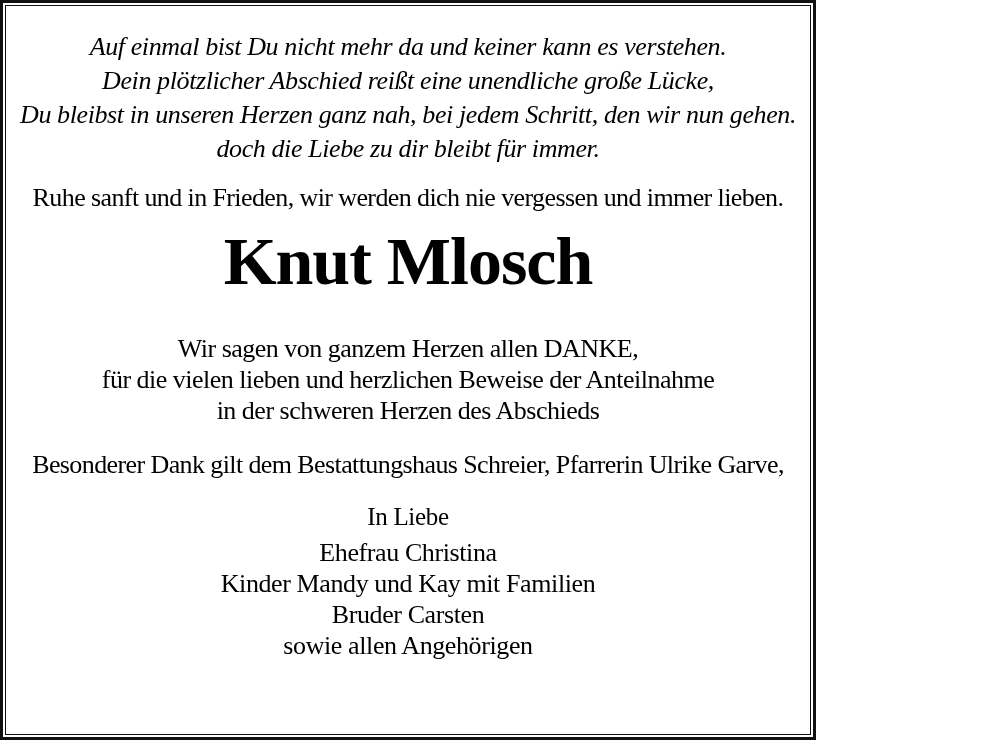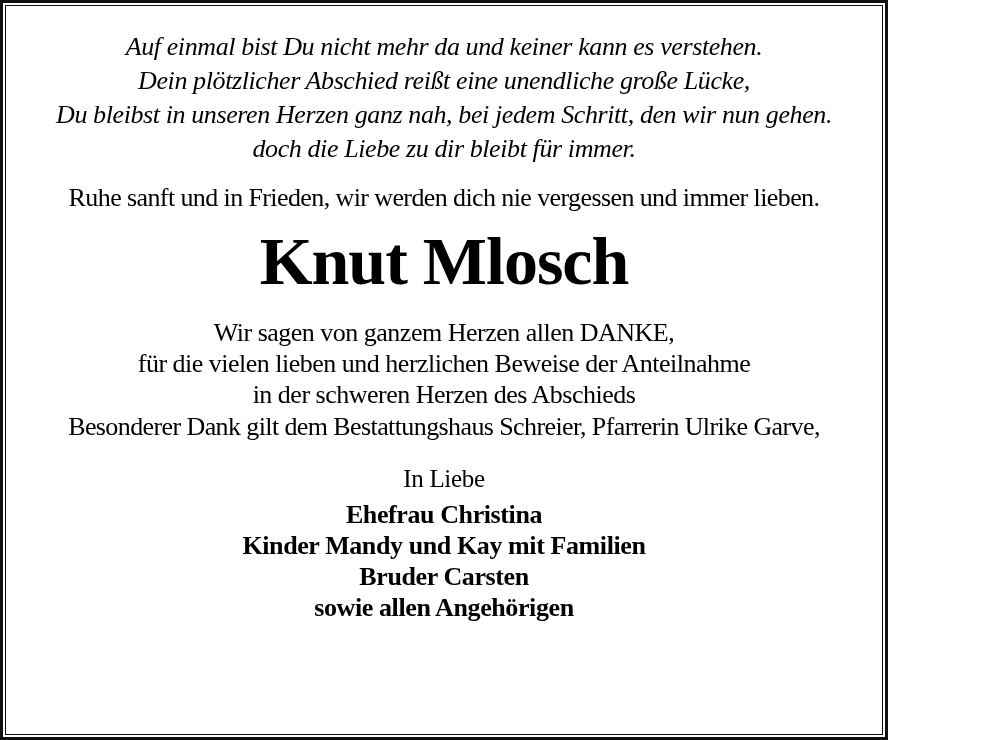--- a/index.html
+++ b/index.html
@@ -1,21 +1,21 @@
 <!DOCTYPE html>
 <html lang="de"><head>
 <meta charset="utf-8">
 <style>
   html, body {
     margin: 0;
     padding: 0;
     background: #ffffff;
   }
   .page {
-    width: 888px;
+    width: 816px;
     height: 740px;
     box-sizing: border-box;
     background: #ffffff;
     border: 3px solid #111111;
     padding: 2px;
   }
   .frame {
     width: 100%;
     height: 100%;
     box-sizing: border-box;
@@ -40,41 +40,41 @@
     line-height: 34px;
     letter-spacing: -0.6px;
   }
   .deceased-name {
     margin-top: 10px;
     font-size: 68px;
     line-height: 72px;
     font-weight: bold;
     letter-spacing: -1px;
   }
-  .thanks { margin-top: 20px; }
+  .thanks { margin-top: 36px; }
   .thanks p {
     font-size: 26px;
     line-height: 31px;
     letter-spacing: -0.5px;
   }
-  .special-thanks { }
+  .special-thanks { margin-top: 22px; }
   .special-thanks p {
     font-size: 26px;
     line-height: 33px;
     letter-spacing: -0.6px;
   }
   .closing {
     margin-top: 21px;
     font-size: 25px;
     line-height: 30px;
     letter-spacing: -0.3px;
   }
   .mourners { margin-top: 5px; }
   .mourners p {
-    font-weight: bold;
+    font-weight: normal;
     font-size: 26px;
     line-height: 31px;
     letter-spacing: -0.4px;
   }
 </style>
 </head>
 <body>
 
 <div class="page">
   <div class="frame">

